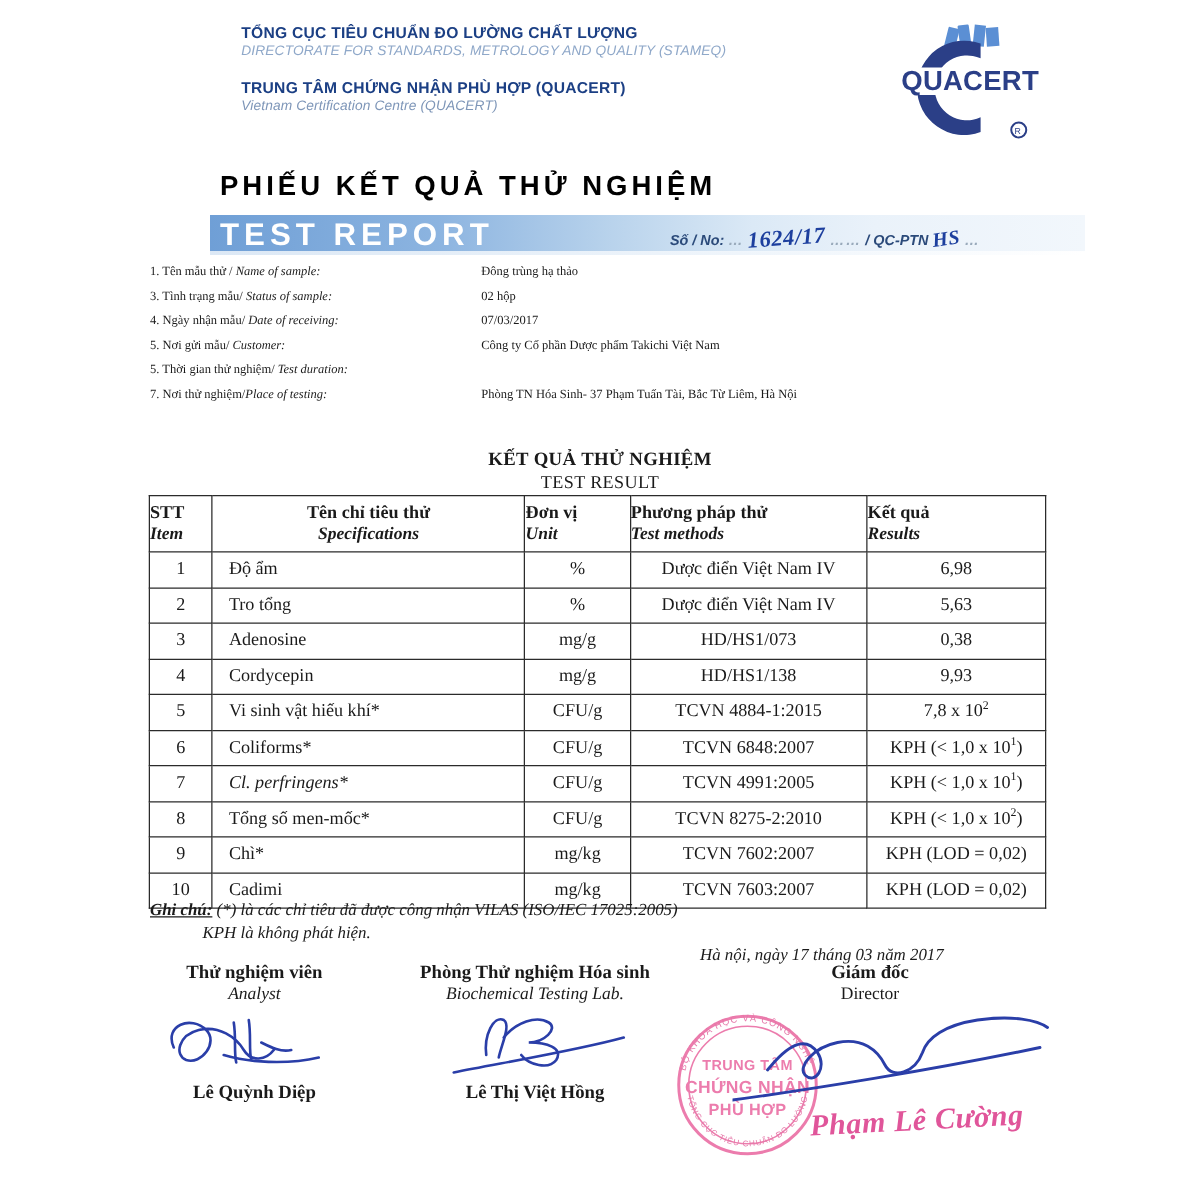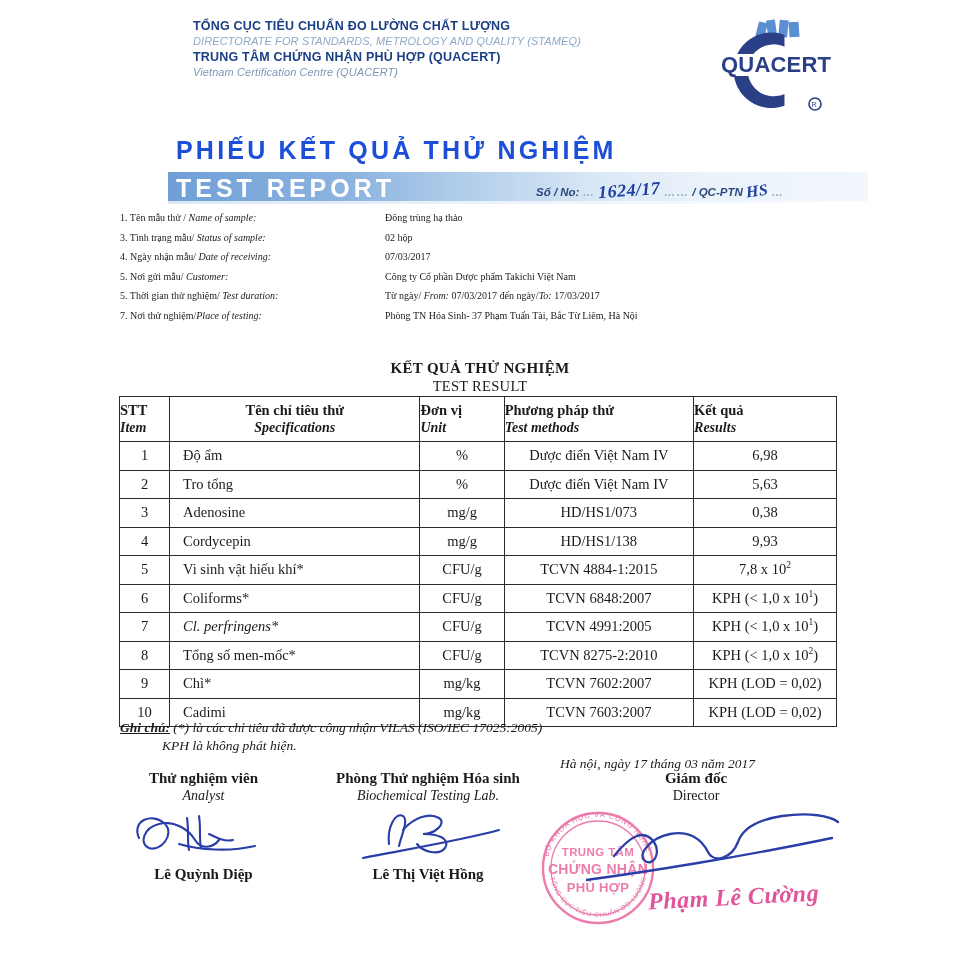--- a/index.html
+++ b/index.html
@@ -11,32 +11,32 @@
     overflow:hidden;
   }
   .page{position:absolute;inset:0;width:780px;height:960px;}
 
   
   .hdr{position:absolute;left:0;top:0;width:960px;height:120px;}
   .hdr-text{position:absolute;left:193px;top:18px;width:470px;
     font-family:"Liberation Sans", sans-serif;}
   .org1-vn{font-size:12.5px;font-weight:bold;color:#1b3f84;letter-spacing:0.2px;line-height:16px;}
   .org1-en{font-size:11px;font-style:italic;color:#8fa8c9;letter-spacing:0.1px;line-height:15px;}
-  .org2-vn{font-size:12.5px;font-weight:bold;color:#1b3f84;letter-spacing:0.2px;line-height:16px;}
+  .org2-vn{font-size:12.5px;font-weight:bold;color:#1b3f84;letter-spacing:0.2px;line-height:16px;margin-top:13px;}
   .org2-en{font-size:11px;font-style:italic;color:#7e96b8;letter-spacing:0.1px;line-height:15px;}
 
   
   .logo{position:absolute;left:697px;top:16px;width:140px;height:96px;}
   .logo svg{display:block;}
 
   
   .title-vn{
     position:absolute;left:176px;top:136px;
     font-family:"Liberation Sans", sans-serif;
-    font-size:25px;font-weight:bold;color:#1d4ed8;
+    font-size:22px;font-weight:bold;color:#000000;
     letter-spacing:3.2px;
     white-space:nowrap;
   }
   .bar{
     position:absolute;left:168px;top:172px;width:700px;height:29px;
     background:linear-gradient(90deg,#6f9fd6 0%,#8cb4e0 26%,#b9d3ec 46%,#dbe9f6 62%,#eaf2fa 76%,#f2f7fc 100%);
   }
   .bar-under{position:absolute;left:168px;top:201px;width:700px;height:3px;
     background:linear-gradient(90deg,#dce8f5 0%,#f2f7fc 70%,#ffffff 100%);}
   .title-en{
@@ -199,21 +199,20 @@
 
     <div class="info-row">
       <span class="info-label"><span>5.</span>
         <span>Nơi gửi mẫu/ </span><i>Customer:</i></span>
       <span class="info-value">Công ty Cổ phần Dược phẩm Takichi Việt Nam</span>
     </div>
 
     <div class="info-row">
       <span class="info-label"><span>5.</span>
         <span>Thời gian thử nghiệm/ </span><i>Test duration:</i></span>
-      <span class="info-value"><span>Từ ngày/ </span><i>From:</i><span> 07/03/2017 đến ngày/</span><i>To:</i><span> 17/03/2017</span></span>
     </div>
 
     <div class="info-row">
       <span class="info-label"><span>7.</span>
         <span>Nơi thử nghiệm/</span><i>Place of testing:</i></span>
       <span class="info-value">Phòng TN Hóa Sinh- 37 Phạm Tuấn Tài, Bắc Từ Liêm, Hà Nội</span>
     </div>
   </div>
 
   <div class="res-head">

